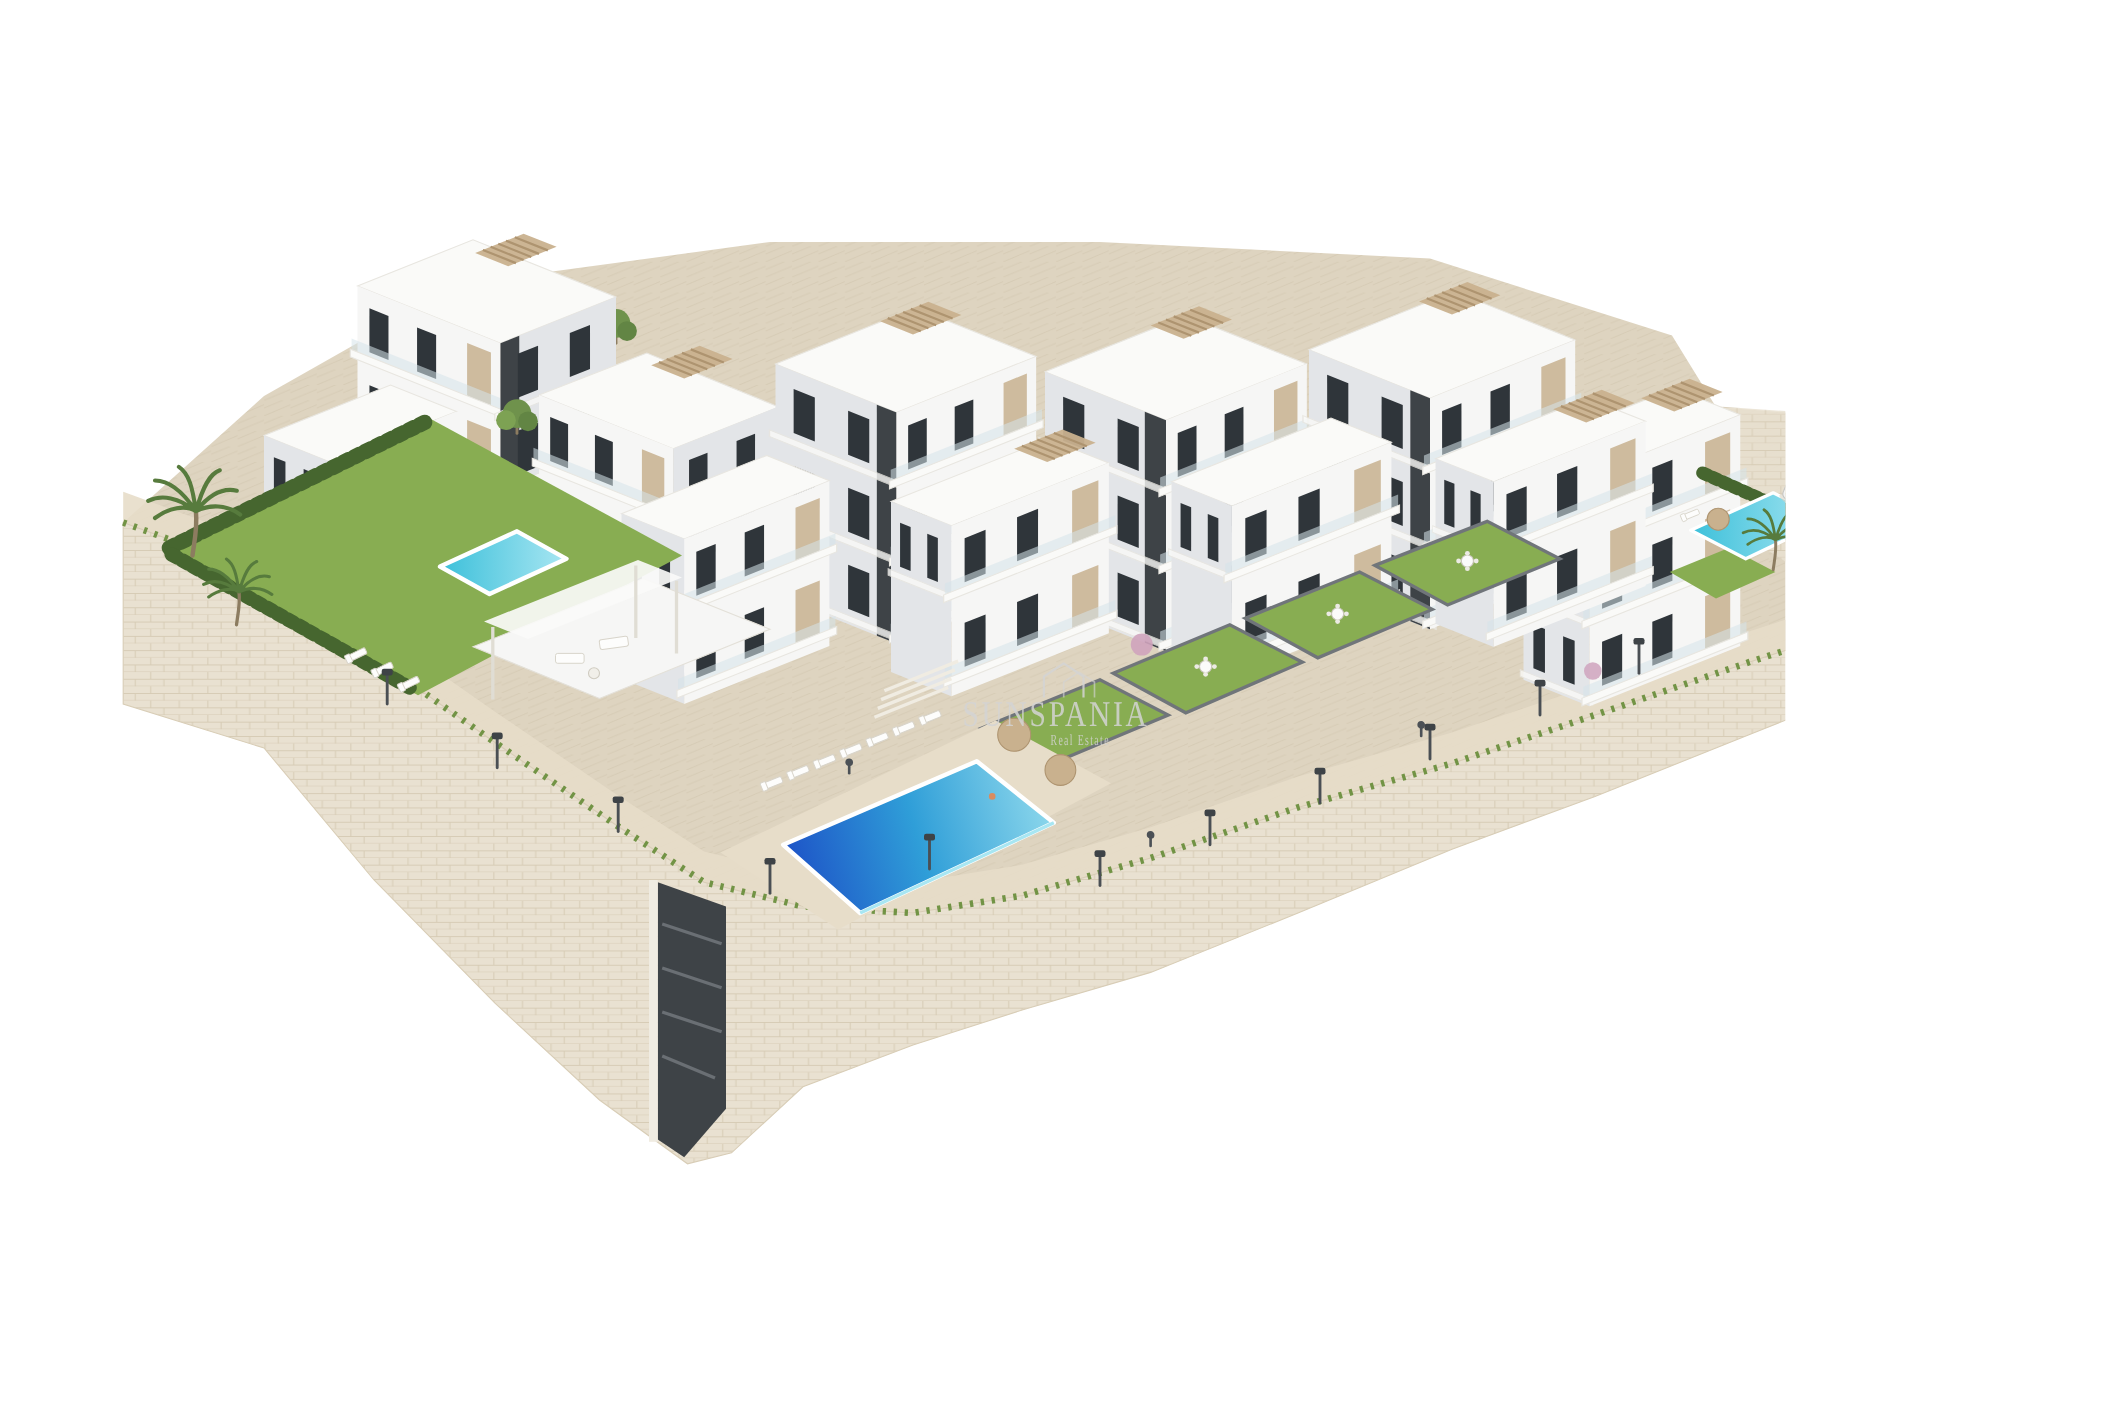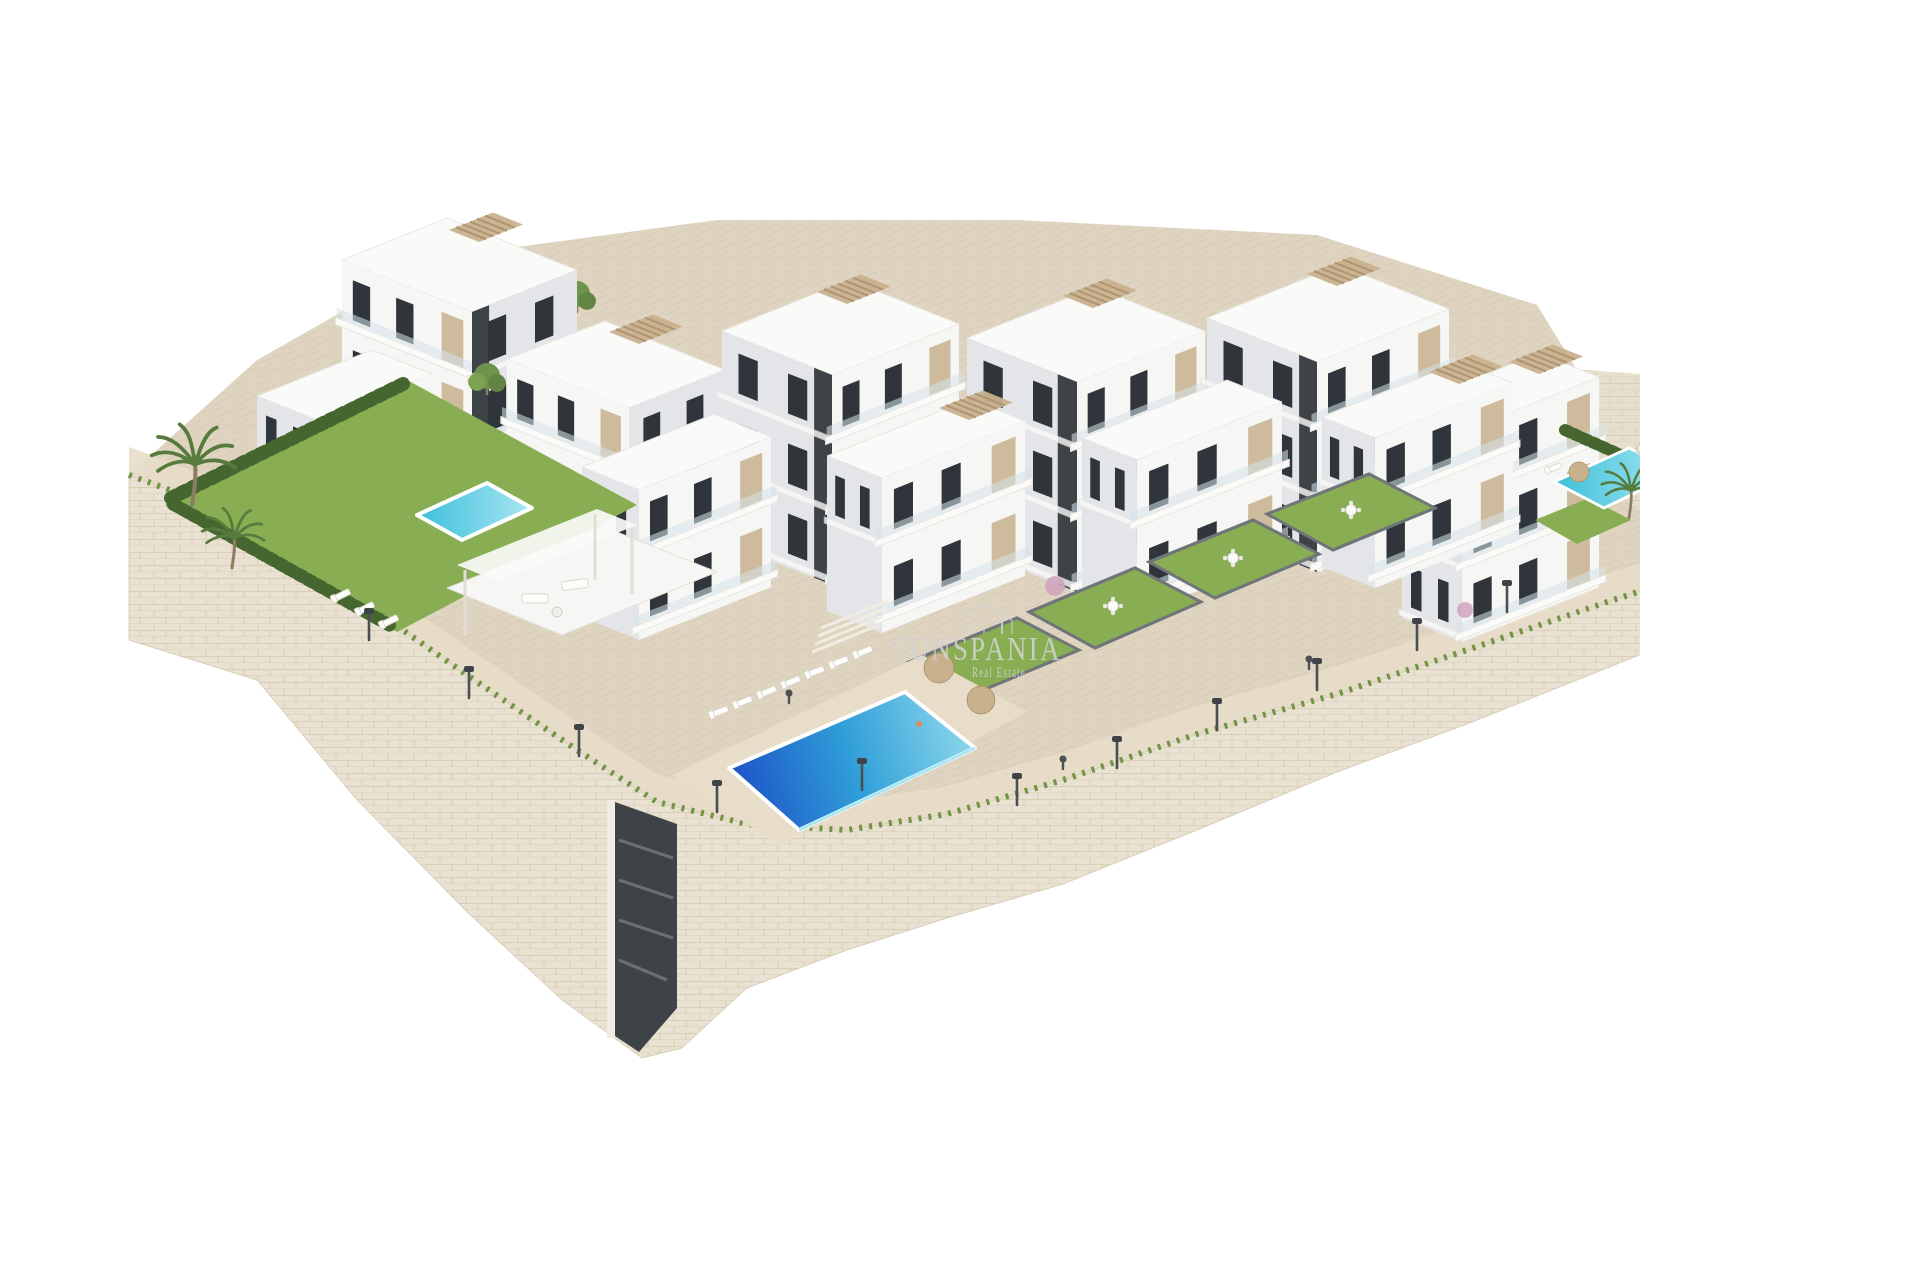--- a/index.html
+++ b/index.html
@@ -1,16 +1,16 @@
 <!DOCTYPE html>
 <html style="--background: #ffffff; --building_white: #f6f6f5; --building_shade: #e3e5e8; --building_roof: #fafaf8; --building_beige: #cebb9e; --accent_dark: #3e4347; --window_glass: #2f353a; --glass_rail: #d5e4ea; --pergola_tan: #c9b18e; --pergola_slat: #ae9470; --stone_fill: #e9e1d1; --stone_line: #cdbfa5; --paving: #ded4c0; --paving_light: #e7ddc9; --paving_line: #c9bda4; --lawn: #88ad52; --lawn_dark: #6c8f3e; --hedge: #46662f; --palm_green: #577b3d; --trunk: #8c7c60; --pool_deep: #1c4ec6; --pool_mid: #2f9ed8; --pool_light: #8fd9ec; --pool_teal: #3cc0da; --pool_teal_light: #a8e6f2; --lamp_dark: #4a4f54; --figure_dark: #4c5156; --flower_pink: #cfa3bd; --car_body: #f3f3f2; --watermark: #d4d4d4;"><head>
 <meta charset="utf-8">
 <style>
   html,body{margin:0;padding:0;background:#fff;}
-  .stage{position:relative;width:1623px;height:1280px;background:var(--background,#fff);overflow:hidden;font-family:"Liberation Sans",sans-serif;margin-left:17px;}
+  .stage{position:relative;width:1623px;height:1280px;background:var(--background,#fff);overflow:hidden;font-family:"Liberation Sans",sans-serif;}
   svg{display:block}
   
   .bw{fill:var(--building_white)} .bs{fill:var(--building_shade)} .br{fill:var(--building_roof)}
   .bg{fill:var(--building_beige)} .ad{fill:var(--accent_dark)} .wd{fill:var(--window_glass)}
   .gr{fill:var(--glass_rail)} .pt{fill:var(--pergola_tan)}
   .slat{stroke:var(--pergola_slat);stroke-width:2;fill:none}
   .roofline{stroke:#e8e6e0;stroke-width:1;fill:var(--building_roof)}
   
   .st{fill:var(--stone_fill)} .stl{stroke:var(--stone_line);fill:none;stroke-width:.9}
   .pv{fill:var(--paving)} .pvl{fill:var(--paving_light)} .pll{stroke:var(--paving_line);fill:none;stroke-width:.8}

